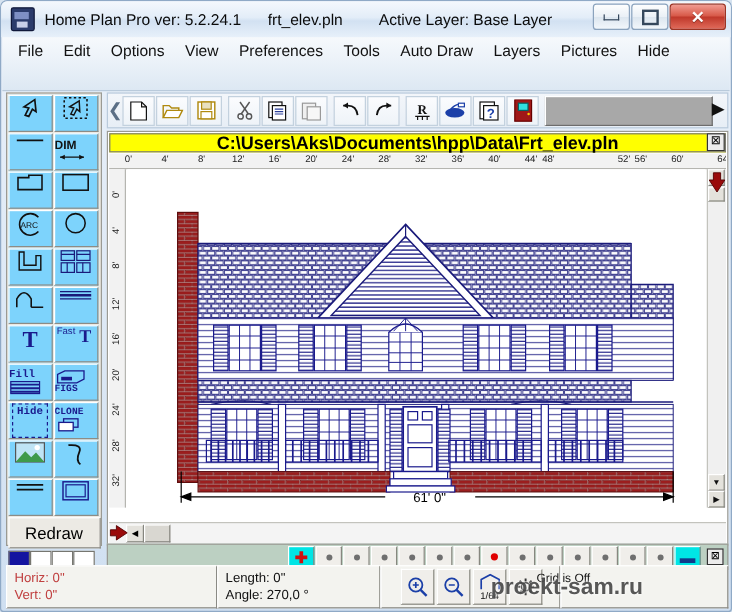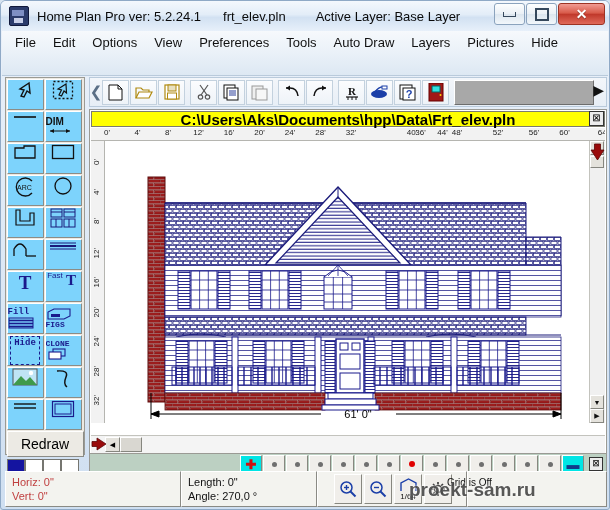--- a/index.html
+++ b/index.html
@@ -536,25 +536,25 @@
     <div class="hruler" id="hruler">
         <span class="htick" style="left: 16px;">0'</span>
         <span class="htick" style="left: 46.5px;">4'</span>
         <span class="htick" style="left: 77px;">8'</span>
         <span class="htick" style="left: 107.5px;">12'</span>
         <span class="htick" style="left: 138px;">16'</span>
         <span class="htick" style="left: 168.5px;">20'</span>
         <span class="htick" style="left: 199px;">24'</span>
         <span class="htick" style="left: 229.5px;">28'</span>
         <span class="htick" style="left: 260px;">32'</span>
-        <span class="htick" style="left: 290.5px; margin-left: 39px;">36'</span>
+        <span class="htick" style="left: 290.5px;">36'</span>
         <span class="htick" style="left: 321px;">40'</span>
         <span class="htick" style="left: 351.5px;">44'</span>
         <span class="htick" style="left: 366px; text-align: center;">48'</span>
-        <span class="htick" style="left: 407px;">52'</span>
+        <span class="htick" style="left: 429px;">52'</span>
         <span class="htick" style="left: 443px;">56'</span>
         <span class="htick" style="left: 473.5px;">60'</span>
         <span class="htick" style="left: 484px; margin-left: 28px;">64'</span>
       </div>
 
     <div class="vruler" id="vruler">
         <span class="vtick" style="top: 18px;">0'</span>
         <span class="vtick" style="top: 47.5px;">4'</span>
         <span class="vtick" style="top: 77px;">8'</span>
         <span class="vtick" style="top: 106.5px;">12'</span>

